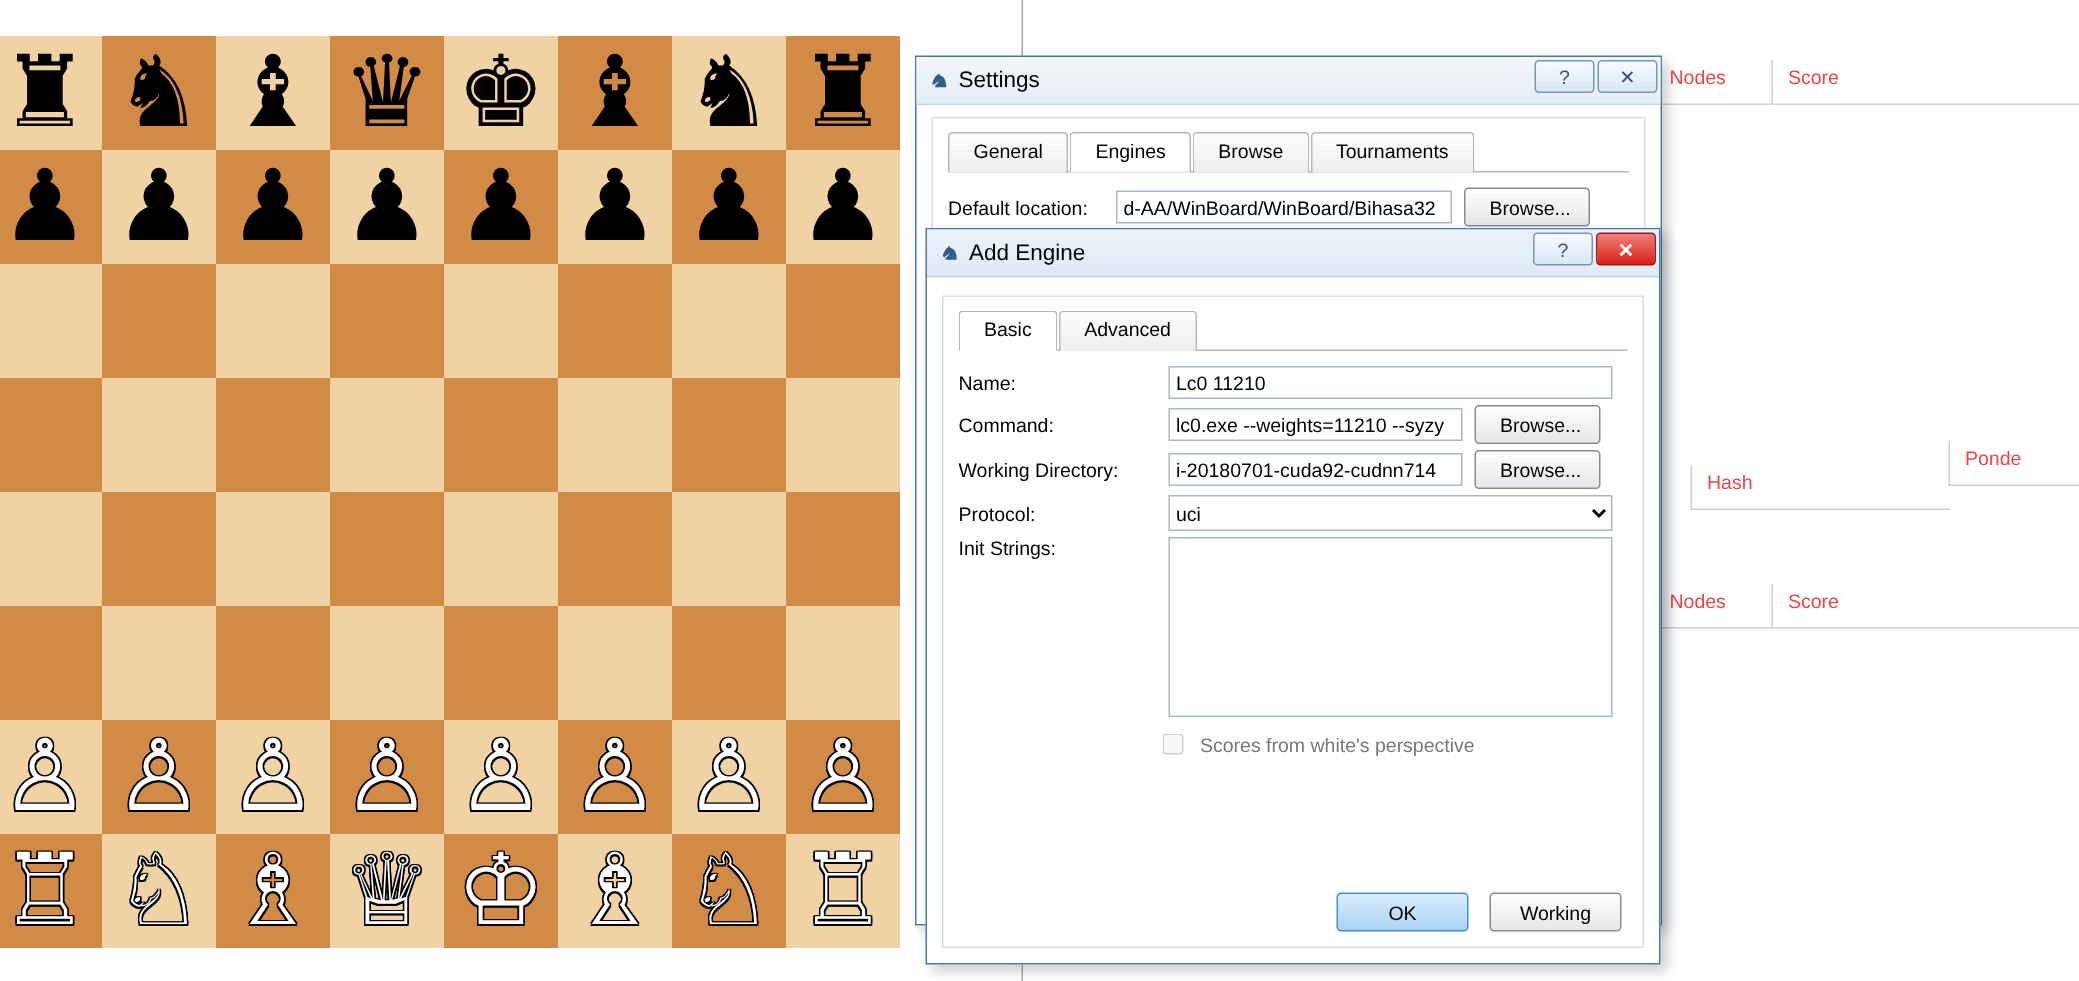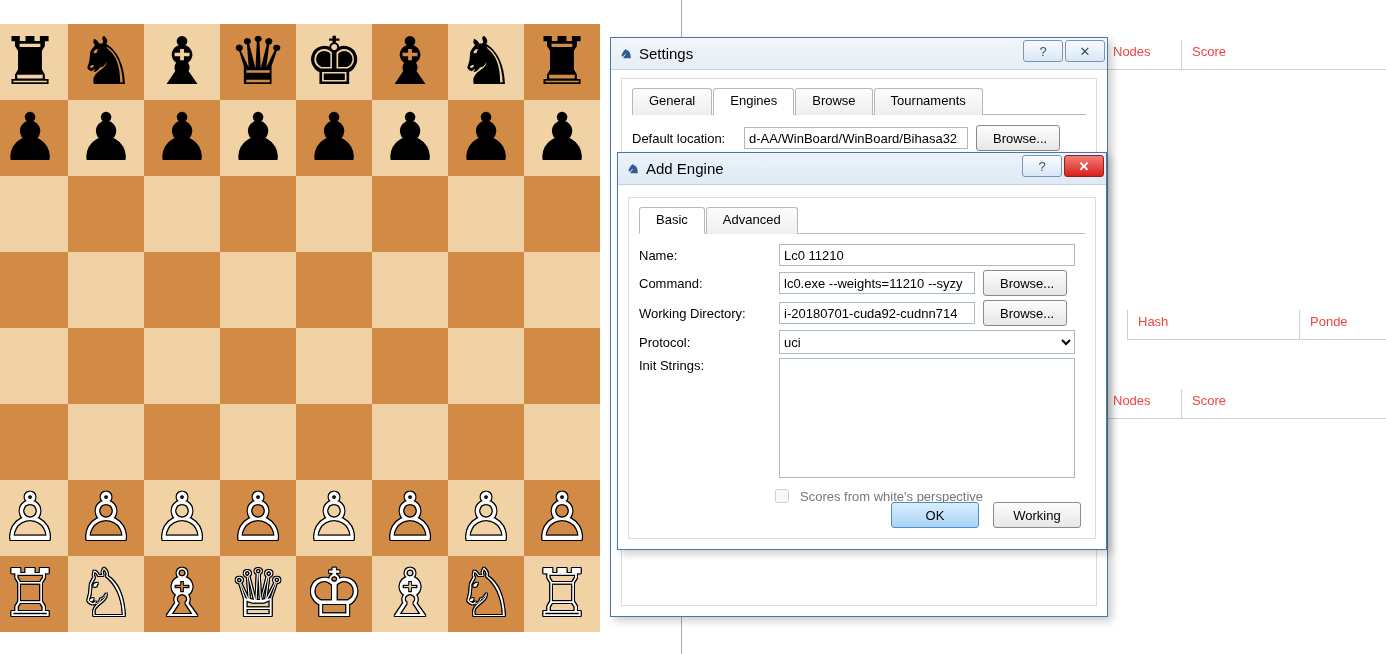--- a/index.html
+++ b/index.html
@@ -42,36 +42,36 @@
   .btn.primary{ background:linear-gradient(#d9eefd,#a9d4f5); border:1px solid #4a90c8;}
 
   
   #win-settings { left:610px; top:37px; width:498px; height:580px; z-index:5; }
   #win-settings .titlebar{ background:linear-gradient(#f3f6fa,#e6edf5);}
   #win-settings .body{ top:40px;}
   #win-settings .form-row label{ width:104px;}
   #win-settings input.txt{ width:224px;}
 
   
-  #win-addengine { left:617px; top:152px; width:490px; height:398px; z-index:10; }
+  #win-addengine { left:617px; top:152px; width:490px; height:491px; z-index:10; }
   #win-addengine input.txt{ width:196px;}
   #win-addengine input.txt.long{ width:296px;}
   #win-addengine textarea.txt { width:296px; height:120px; }
 
   
   .piece { font-family: "Segoe UI Symbol","Arial Unicode MS","DejaVu Sans",sans-serif; font-size:66px;}
 </style>
 </head>
 <body>
 
 <div class="hdr" style="left:1102px; top:40px; width:80px;">Nodes</div>
 <div class="hdr" style="left:1181px; top:40px; width:205px;">Score</div>
 
 <div class="hdr" style="left:1127px; top:310px; width:173px;">Hash</div>
-<div class="hdr" style="left:1299px; top:310px; width:88px;">Ponde</div>
+<div class="hdr" style="left:1299px; top:294px; width:88px;">Ponde</div>
 
 <div class="hdr" style="left:1102px; top:389px; width:80px;">Nodes</div>
 <div class="hdr" style="left:1181px; top:389px; width:205px;">Score</div>
 
 <div class="board-wrap">
   <div class="board" id="board">
       <div class="sq lt" style="left: -8px; top: 0px;">
         <span class="piece" style="color: rgb(0, 0, 0);">♜</span>
       </div>
       <div class="sq dk" style="left: 68px; top: 0px;">

